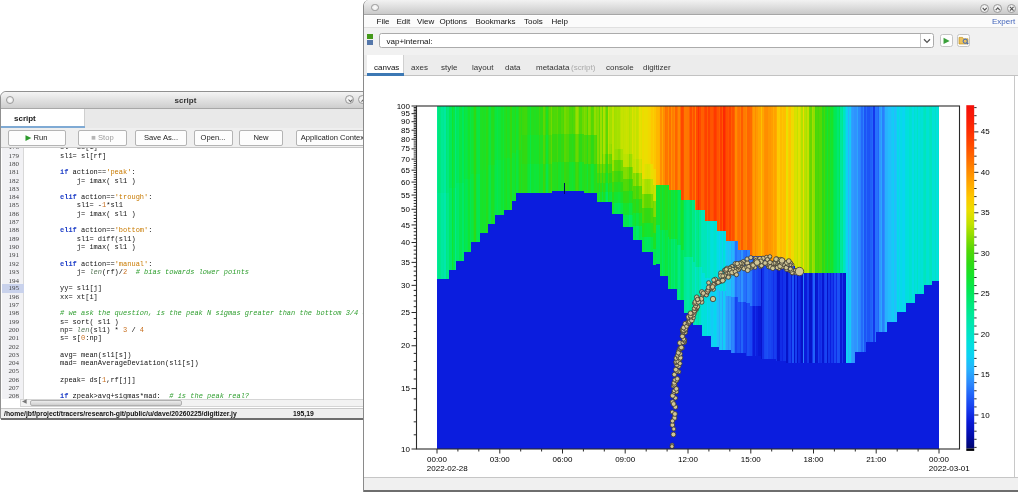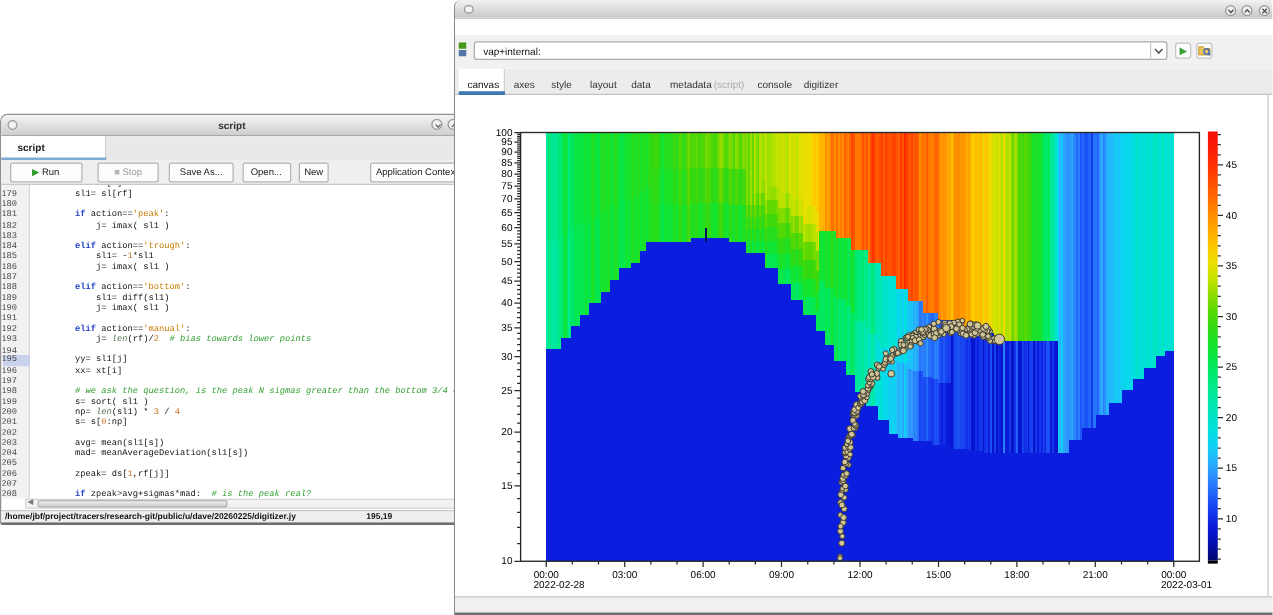--- a/index.html
+++ b/index.html
@@ -17,21 +17,21 @@
  border-right:1px solid #cfcfcf;font-size:8px;font-weight:bold;color:#222;padding:5px 0 0 13px}
 #sw-tabu{position:absolute;left:0;top:16.5px;width:84px;height:2.5px;background:#7faad4}
 #sw-tools{position:absolute;left:0;top:36px;width:100%;height:20px;background:#efefef;
  border-bottom:1px solid #c8c8c8}
 .tbtn{position:absolute;top:1.5px;height:16.5px;background:#fdfdfd;border:1px solid #b4b4b4;
  border-radius:2px;font-size:7.6px;color:#222;text-align:center;line-height:14.5px}
 
 #sw-ed{position:absolute;left:1px;top:56px;width:362px;height:250.5px;background:#fff;overflow:hidden}
 #sw-gut{position:absolute;left:0;top:0;width:21.5px;height:100%;background:#f1f1f4;
  border-right:1px solid #d8d8d8}
-.gn{position:absolute;right:3.5px;width:18px;text-align:left;font-family:Liberation Mono, monospace;
+.gn{position:absolute;right:3.5px;width:18px;text-align:right;font-family:Liberation Serif, serif;
  font-size:7px;line-height:8.3px;color:#444}
 .cl{position:absolute;left:41.2px;white-space:pre;font-family:"Liberation Mono",monospace;
  font-size:7px;line-height:8.3px;color:#111}
 .kw{color:#2040c8;font-weight:bold}
 .st{color:#c87a00}
 .cm{color:#2e9e2e;font-style:italic}
 .nu{color:#c87020}
 .bi{color:#557555;font-style:italic}
 
 #sw-hsb{position:absolute;left:19px;top:306.5px;width:351px;height:8px;background:#f2f2f2;
@@ -89,21 +89,21 @@
  </div>
  <div id="sw-tabs">
       <div id="sw-tab">script</div>
       <div id="sw-tabu"></div>
     </div>
  <div id="sw-tools">
   <div class="tbtn" style="left:6.5px;width:58px"><span style="color:#2c9a2c">▶</span> Run</div>
   <div class="tbtn" style="left:77px;width:49px;color:#9a9a9a"><span style="color:#b5b5b5">■</span> Stop</div>
   <div class="tbtn" style="left:134px;width:52px">Save As...</div>
   <div class="tbtn" style="left:192.5px;width:39px">Open...</div>
-  <div class="tbtn" style="left:238px;width:24px">New</div>
+  <div class="tbtn" style="left:238px;width:44px">New</div>
   <div class="tbtn" style="left:294.5px;width:76px">Application Context</div>
  </div>
  <div id="sw-ed">
   <div id="sw-gut">
         <div style="position:absolute;left:0;top:136.4px;width:21.5px;height:8.3px;background:#c9d2ec"></div>
         <div class="gn" style="top:-4.7px">178</div>
         <div class="gn" style="top:3.6px">179</div>
         <div class="gn" style="top:11.9px">180</div>
         <div class="gn" style="top:20.2px">181</div>
         <div class="gn" style="top:28.5px">182</div>
@@ -179,20 +179,30 @@
   <div class="wbtn" style="left:629px;top:4px;width:9.2px;height:9.2px">
         <svg width="7.5" height="7.5" viewBox="0 0 7 7" style="position:absolute;left:0.4px;top:0.4px">
           <path d="M1.6 4.7 L3.5 2.6 L5.4 4.7" fill="none" stroke="#555" stroke-width="1.1"></path>
         </svg>
       </div>
   <div class="wbtn" style="left:642.5px;top:4px;width:9.2px;height:9.2px">
         <svg width="7.5" height="7.5" viewBox="0 0 7 7" style="position:absolute;left:0.4px;top:0.4px">
           <path d="M1.8 1.8 L5.2 5.2 M5.2 1.8 L1.8 5.2" fill="none" stroke="#555" stroke-width="1.1"></path>
         </svg>
       </div>
+ </div>
+ <div id="mw-menu">
+  <span style="left:12.5px">File</span>
+      <span style="left:32.5px">Edit</span>
+  <span style="left:53px">View</span>
+      <span style="left:75.5px">Options</span>
+  <span style="left:111.5px">Bookmarks</span>
+      <span style="left:160px">Tools</span>
+  <span style="left:187.5px">Help</span>
+  <span style="left:628px;color:#4466bb">Expert</span>
  </div>
  <div id="mw-tabs">
   <div id="cantab"></div>
       <div id="cantabu"></div>
   <span style="left:10px;color:#111">canvas</span>
   <span style="left:47px">axes</span>
   <span style="left:77px">style</span>
   <span style="left:108px">layout</span>
   <span style="left:141px">data</span>
   <span style="left:172px">metadata</span>

